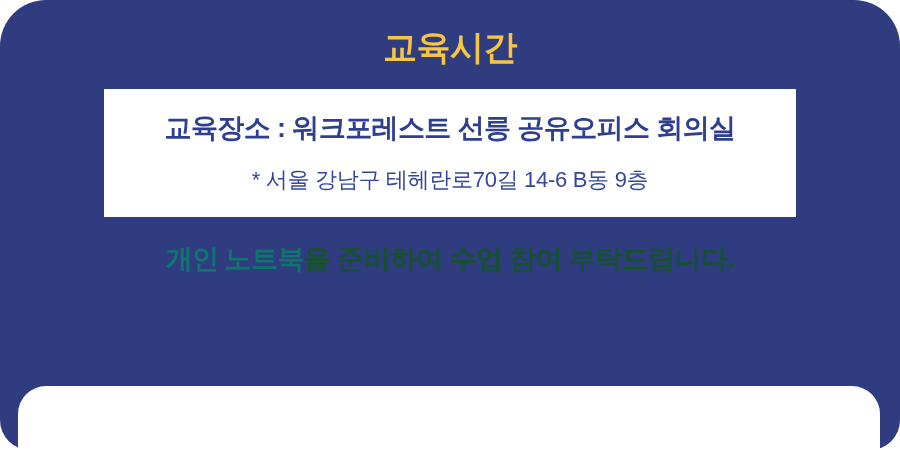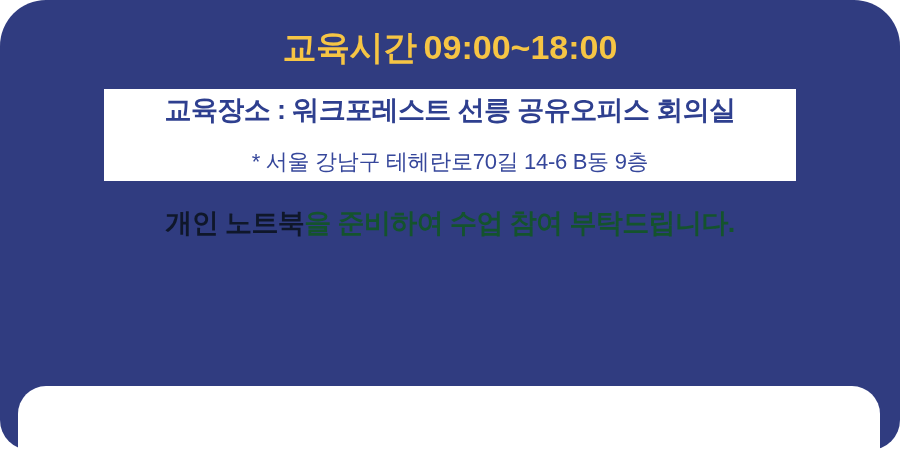--- a/index.html
+++ b/index.html
@@ -73,21 +73,21 @@
     font-weight: 600;
     letter-spacing: -0.3px;
     line-height: 1.3;
     white-space: nowrap;
   }
 
   
   .info-box {
     margin-top: 22px;
     width: 692px;
-    height: 92px;
+    height: 128px;
     background: #FFFFFF;
     border-radius: 0px;
     display: flex;
     flex-direction: column;
     align-items: center;
     justify-content: center;
     box-sizing: border-box;
   }
   .info-place {
     color: #2E3F8F;
@@ -110,21 +110,21 @@
   
   .notice {
     margin-top: 26px;
     font-size: 27px;
     font-weight: 700;
     letter-spacing: -0.6px;
     line-height: 1.25;
     white-space: nowrap;
     color: #FFFFFF;
   }
-  .notice .hl { color: #0f172a; }
+  .notice .hl { color: #0f766e; font-family: Liberation Serif, serif; }
   .notice .rest { color: #14532d; }
 
   
   .bottom-card {
     position: absolute;
     left: 18px;
     top: 386px;
     width: 862px;
     height: 80px;
     background: #FFFFFF;
@@ -135,21 +135,20 @@
 <body>
 
 <div class="poster">
 
   <div class="navy-panel"></div>
 
   <div class="navy-content">
 
     <div class="title-row">
       <span class="title-label">교육시간</span>
-      <span class="title-time">09:00~18:00</span>
     </div>
 
 
     <div class="info-box">
       <div class="info-place">교육장소 : 워크포레스트 선릉 공유오피스 회의실</div>
       <div class="info-address">* 서울 강남구 테헤란로70길 14-6 B동 9층</div>
     </div>
 
     <div class="notice">
       <span class="hl">개인 노트북</span><span class="rest">을 준비하여 수업 참여 부탁드립니다.</span>

